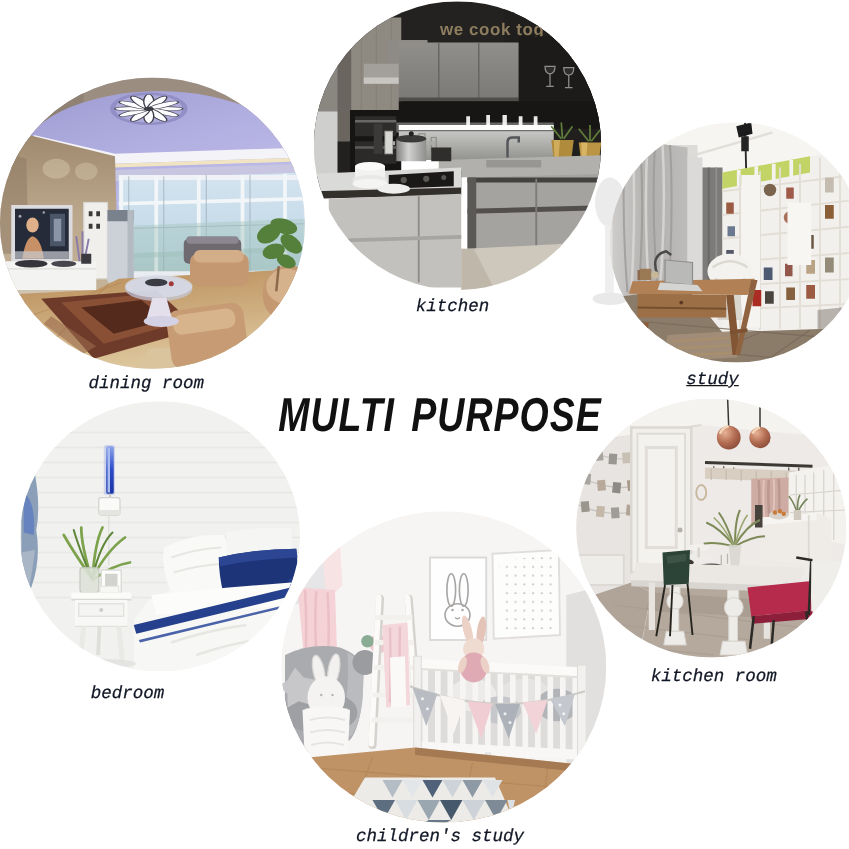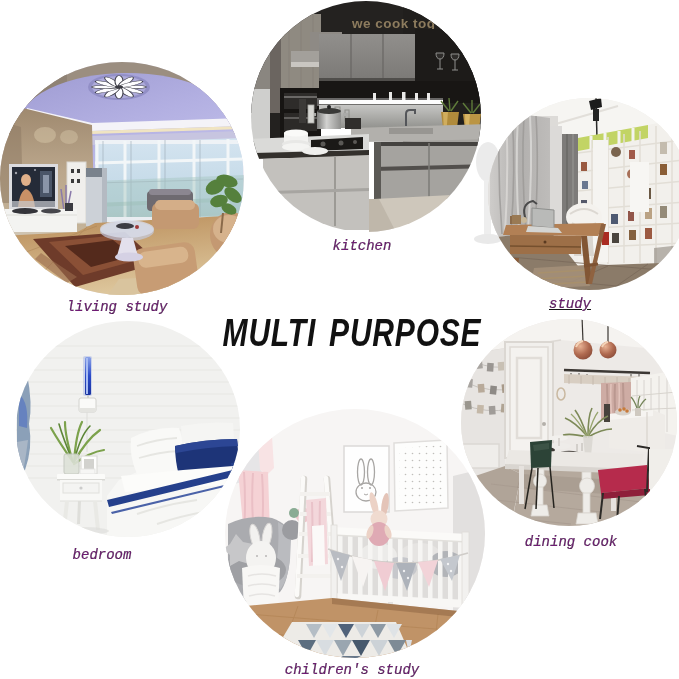--- a/index.html
+++ b/index.html
@@ -1,19 +1,19 @@
 <!DOCTYPE html>
 <html><head>
 <meta charset="utf-8">
 <style>
 html,body{margin:0;padding:0;width:679px;height:679px;background:#ffffff;overflow:hidden;}
 body{position:relative;font-family:"Liberation Sans",sans-serif;}
 .circ{position:absolute;border-radius:50%;overflow:hidden;text-decoration:underline;}
 .circ svg{display:block;}
-.lab{position:absolute;font-family:"Liberation Mono",monospace;font-style:italic;font-weight:normal;font-size:14px;color:#701a75;-webkit-text-stroke:0.2px #161616;white-space:nowrap;transform:translateX(-50%);}
+.lab{position:absolute;font-family:"Liberation Mono",monospace;font-style:italic;font-weight:normal;font-size:14px;color:#0f172a;-webkit-text-stroke:0.2px #161616;white-space:nowrap;transform:translateX(-50%);}
 </style>
 </head>
 <body>
 
 <div style="position:absolute;left:352px;top:312px;transform:translateX(-50%) scaleX(0.79);font-family:'Liberation Sans',sans-serif;font-weight:bold;font-style:italic;font-size:38px;letter-spacing:1px;word-spacing:5px;color:#111;white-space:nowrap;">MULTI PURPOSE</div>
 
 <div class="circ" id="living" style="left:0px;top:62px;width:244px;height:233px;">
 <svg width="244" height="233" preserveAspectRatio="none" viewBox="-7 -1 244 233">
 <defs>
 <linearGradient id="lgceil" x1="0" y1="0" x2="0.6" y2="1">
@@ -175,21 +175,21 @@
 
 <ellipse cx="120" cy="168" rx="27" ry="10" fill="#c4cade" opacity="0.7"></ellipse>
 <ellipse cx="120" cy="166" rx="27" ry="9" fill="#d8ddeb" opacity="0.8"></ellipse>
 <ellipse cx="118" cy="163" rx="9" ry="3" fill="#3c3c44"></ellipse>
 <circle cx="130" cy="164" r="2" fill="#a03a3a"></circle>
 <polygon points="115,175 126,175 131,193 110,193" fill="#e3e0ec"></polygon>
 <ellipse cx="122" cy="194" rx="14" ry="4.5" fill="#d5d1e4"></ellipse>
 </svg>
 </div>
 
-<div class="lab" style="left:117px;top:299px;">living study</div>
+<div class="lab" style="left:117px;top:299px;">dining room</div>
 
 <div class="circ" id="kitchen" style="left:251px;top:1px;width:230px;height:231px;">
 <svg width="230" height="231" preserveAspectRatio="none" viewBox="-2 0 230 231">
 <defs>
 <linearGradient id="kgup" x1="0" y1="0" x2="0" y2="1">
           <stop offset="0" stop-color="#918f8c"></stop>
           <stop offset="1" stop-color="#7b7976"></stop>
         </linearGradient>
 <linearGradient id="kgsplash" x1="0" y1="0" x2="0" y2="1">
           <stop offset="0" stop-color="#c6c6c4"></stop>
@@ -952,13 +952,13 @@
 <path d="M186,130 l12,2 l-2,44"></path>
 <line x1="152" y1="177" x2="149" y2="203"></line>
 <line x1="194" y1="173" x2="197" y2="200"></line>
 <line x1="168" y1="180" x2="166" y2="205"></line>
 </g>
 
 <rect x="198" y="133" width="29" height="40" fill="#f0eeea"></rect>
 </svg>
 </div>
 
-<div class="lab" style="left:571px;top:534px;">dining cook</div>
+<div class="lab" style="left:571px;top:534px;">kitchen room</div>
 
 </body></html>

